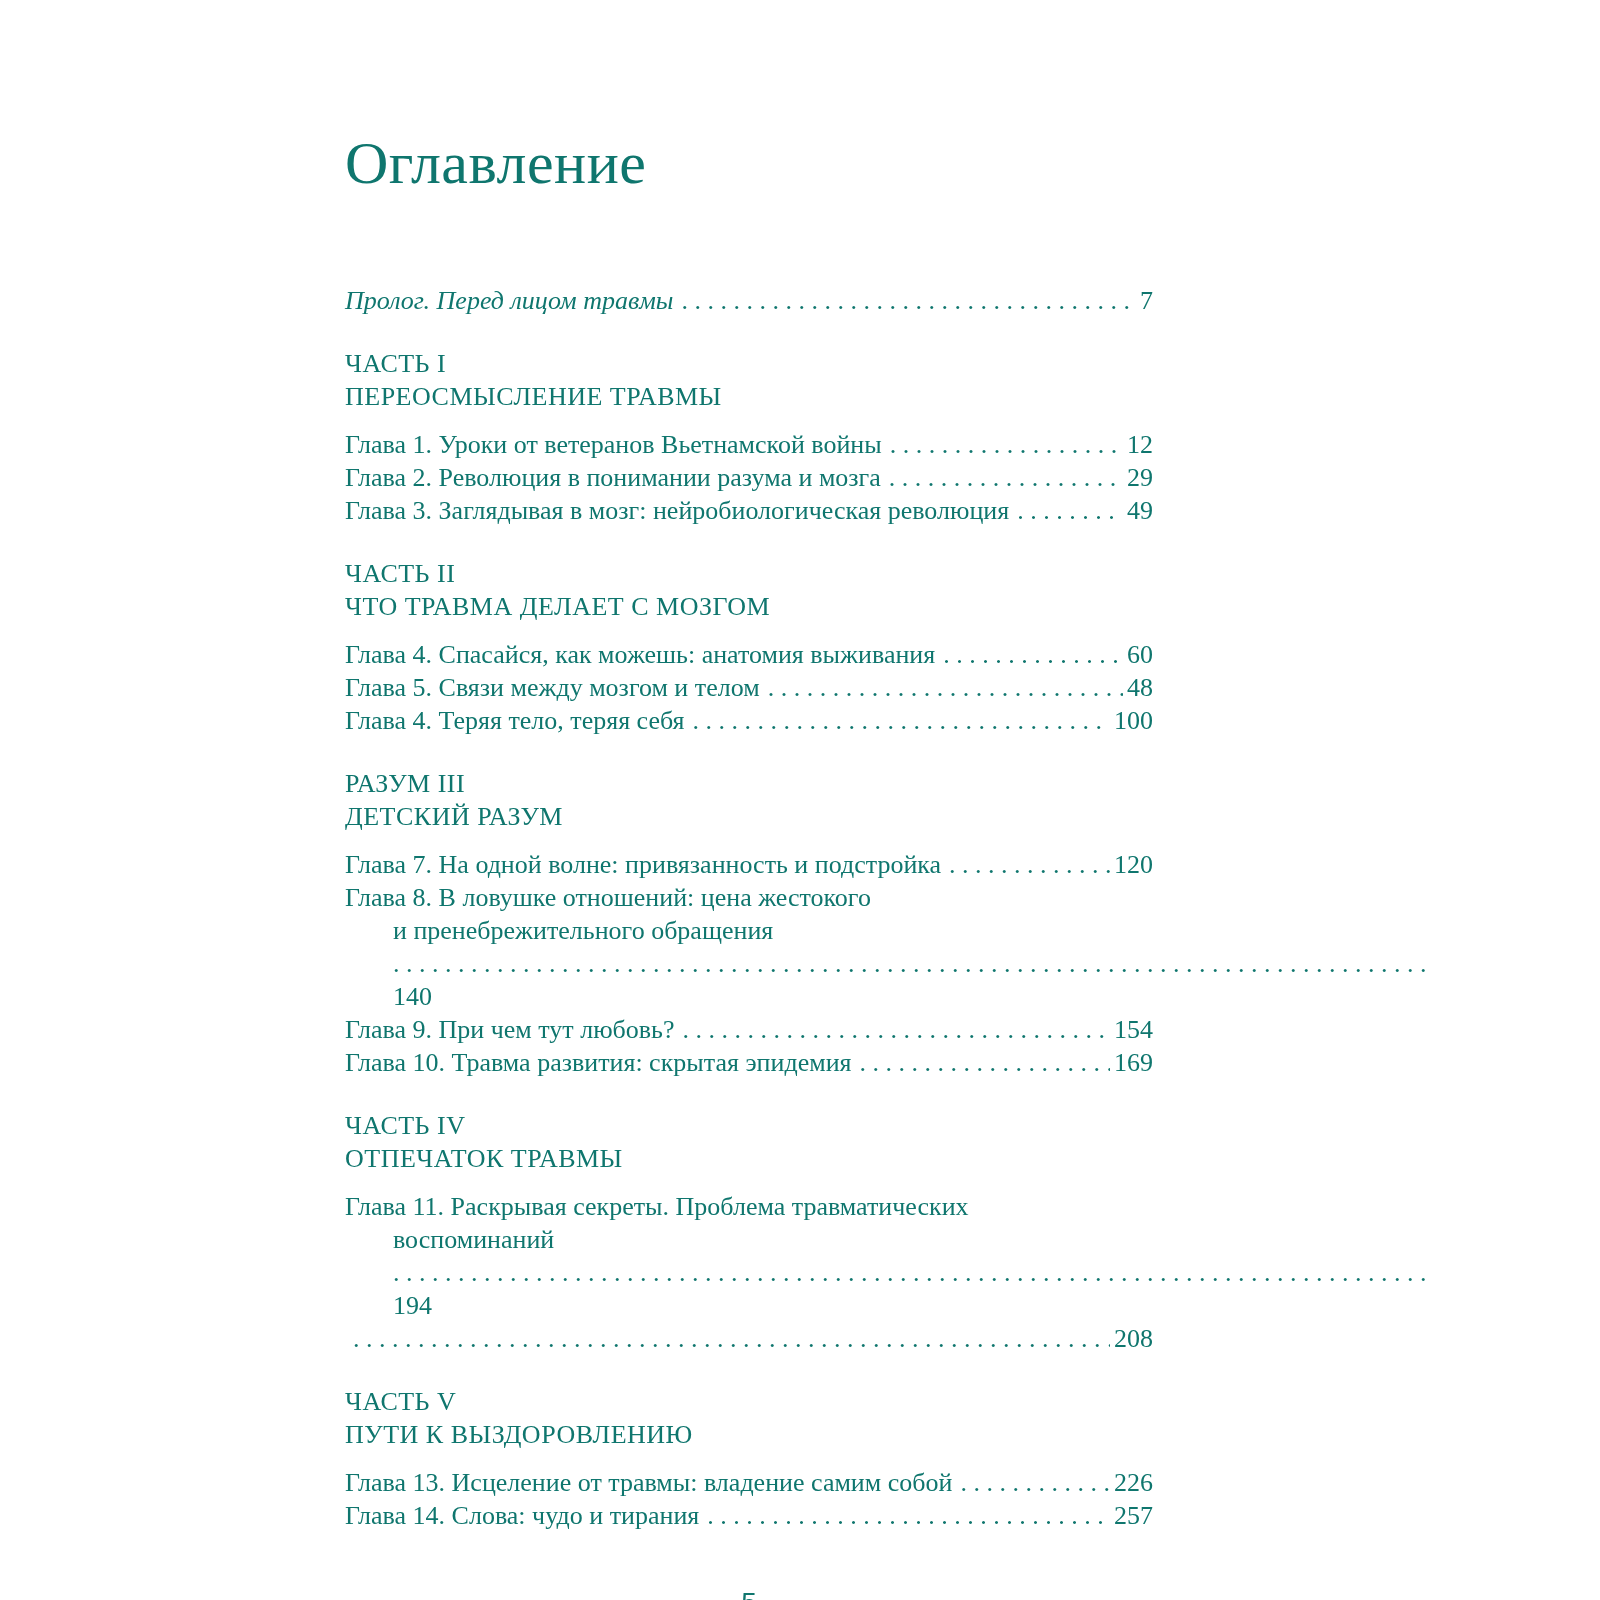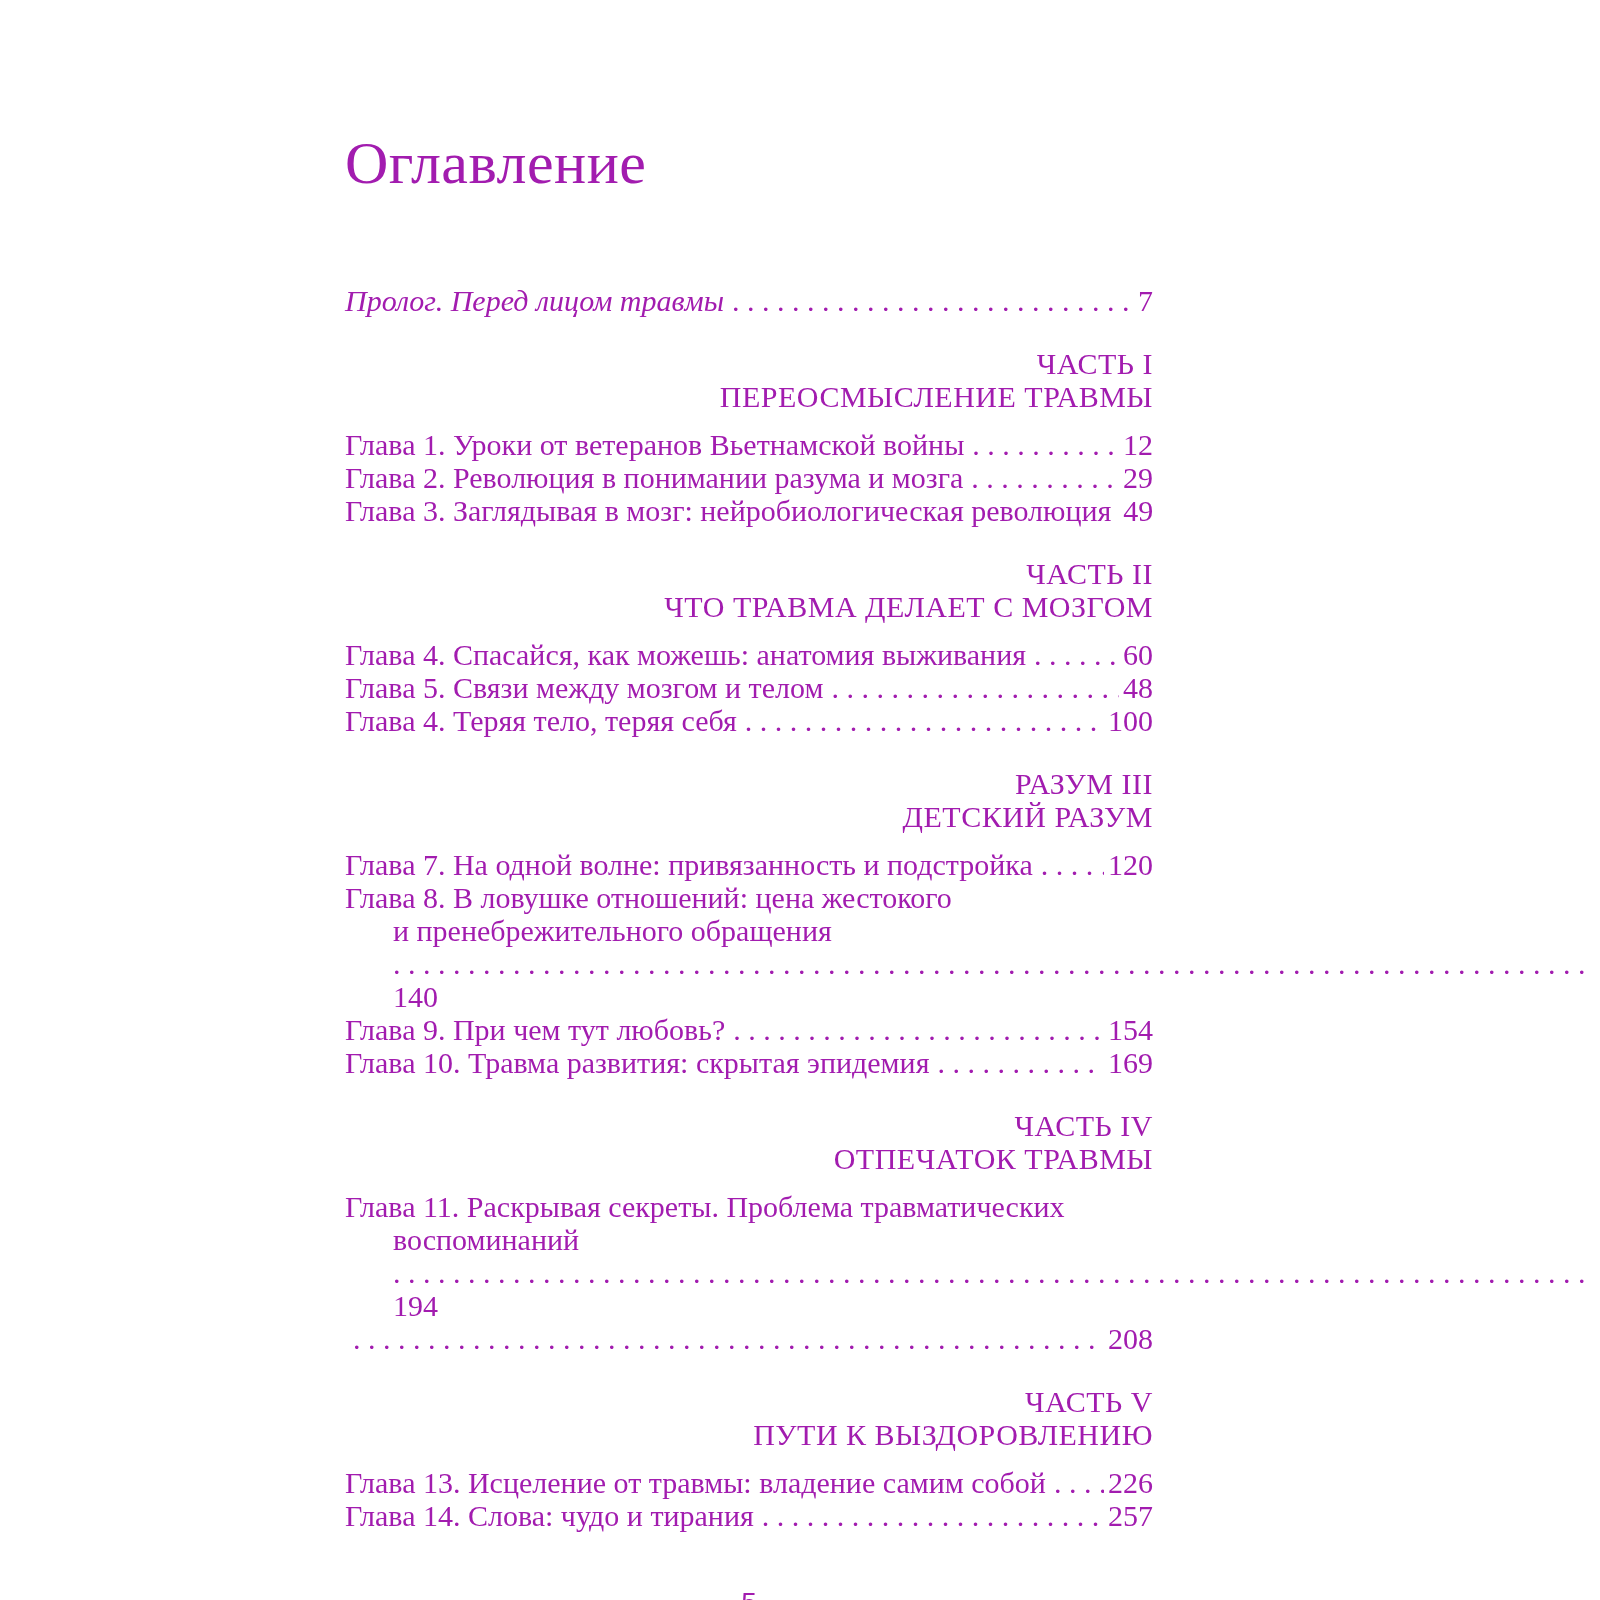--- a/index.html
+++ b/index.html
@@ -2,36 +2,36 @@
 <html><head>
 <meta charset="utf-8">
 <style>
   html, body { margin: 0; padding: 0; background: #ffffff; }
   .canvas {
     position: relative;
     width: 1600px;
     height: 1600px;
     background: #ffffff;
     font-family: "Liberation Serif", "DejaVu Serif", serif;
-    color: #a21caf;
+    color: #0f766e;
   }
   .page {
     position: absolute;
     left: 345px;
     top: 0;
     width: 808px;
   }
   .doc-title {
     margin-top: 128px;
     font-size: 60px;
     line-height: 70px;
     font-weight: 400;
     letter-spacing: 0.5px;
   }
-  .toc { font-size: 30px; }
+  .toc { font-size: 26px; }
   .toc-line {
     display: flex;
     align-items: baseline;
     line-height: 33px;
   }
   .toc-text { white-space: nowrap; }
   .toc-leader {
     flex: 1 1 auto;
     overflow: hidden;
     white-space: nowrap;
@@ -39,21 +39,21 @@
     min-width: 0;
   }
   .toc-leader::after {
     content: ". . . . . . . . . . . . . . . . . . . . . . . . . . . . . . . . . . . . . . . . . . . . . . . . . . . . . . . . . . . . . . . . . . . . . . . . . . . . . . . .";
   }
   .toc-page { white-space: nowrap; }
   .prologue { margin-top: 86px; }
   .prologue .toc-text { font-style: italic; }
   .part { margin-top: 30px; }
   .part-heading, .part-subheading {
-    text-align: right;
+    text-align: left;
     line-height: 33px;
     letter-spacing: 0.5px;
     font-weight: 400;
   }
   .chapters { margin-top: 15px; }
   .toc-cont { padding-left: 40px; flex-direction: column; }
   .folio {
     margin-top: 54px;
     text-align: center;
     font-family: "Liberation Sans", "DejaVu Sans", sans-serif;

